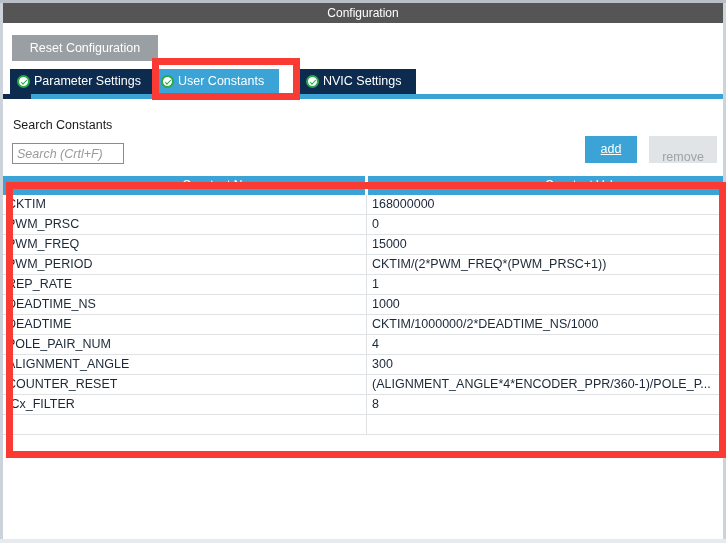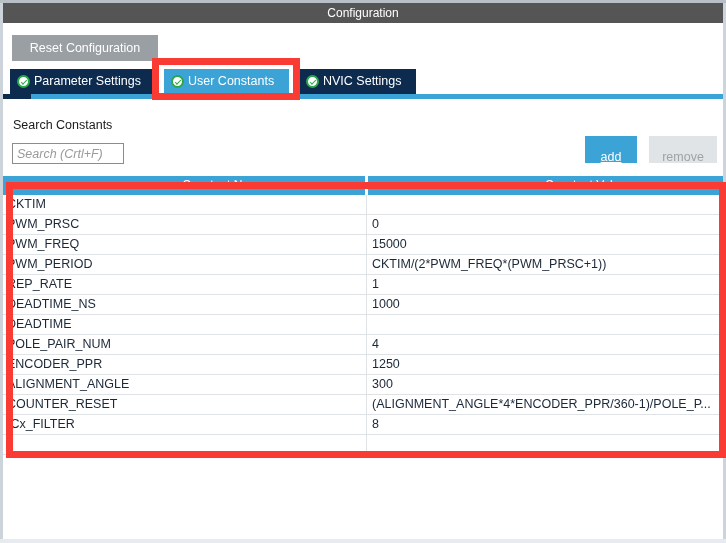--- a/index.html
+++ b/index.html
@@ -126,21 +126,21 @@
     position: absolute;
     left: 2px;
     top: 2.5px;
     width: 5px;
     height: 2px;
     border-left: 1.7px solid #2aa84a;
     border-bottom: 1.7px solid #2aa84a;
     transform: rotate(-45deg);
   }
   #tab-parameter-settings { left: 7px; width: 142px; }
-  #tab-user-constants     { left: 161px; width: 125px; }
+  #tab-user-constants     { left: 151px; width: 125px; }
   #tab-nvic-settings      { left: 296px; width: 117px; }
 
   
   .tab-gap {
     position: absolute;
     top: 0;
     height: 25px;
     width: 12px;
     background: #ffffff;
   }
@@ -192,21 +192,21 @@
     width: 52px; height: 27px;
     background: #3ba3d5;
     color: #ffffff;
     border: 0;
     font-family: "Liberation Sans", sans-serif;
     font-size: 12.5px;
     line-height: 27px;
     text-align: center;
     text-decoration: underline;
     cursor: pointer;
-    padding: 8px;
+    padding: 0;
   }
   #remove-button {
     position: absolute;
     left: 649px; top: 136px;
     width: 68px; height: 27px;
     background: #e1e4e7;
     color: #9ea3a8;
     border: 0;
     font-family: "Liberation Sans", sans-serif;
     font-size: 12.5px;
@@ -351,20 +351,21 @@
     <div id="table-header">
       <div class="th" id="th-name">Constant Name</div>
       <div id="th-divider"></div>
       <div class="th" id="th-value">Constant Value</div>
     </div>
 
     <div id="table-body">
       <div class="trow">
         <div class="cell cell-name">CKTIM</div>
         <div class="row-divider"></div>
+        <div class="cell cell-value">168000000</div>
       </div>
       <div class="trow">
         <div class="cell cell-name">PWM_PRSC</div>
         <div class="row-divider"></div>
         <div class="cell cell-value">0</div>
       </div>
       <div class="trow">
         <div class="cell cell-name">PWM_FREQ</div>
         <div class="row-divider"></div>
         <div class="cell cell-value">15000</div>
@@ -380,30 +381,26 @@
         <div class="cell cell-value">1</div>
       </div>
       <div class="trow">
         <div class="cell cell-name">DEADTIME_NS</div>
         <div class="row-divider"></div>
         <div class="cell cell-value">1000</div>
       </div>
       <div class="trow">
         <div class="cell cell-name">DEADTIME</div>
         <div class="row-divider"></div>
+        <div class="cell cell-value">CKTIM/1000000/2*DEADTIME_NS/1000</div>
       </div>
       <div class="trow">
         <div class="cell cell-name">POLE_PAIR_NUM</div>
         <div class="row-divider"></div>
         <div class="cell cell-value">4</div>
-      </div>
-      <div class="trow">
-        <div class="cell cell-name">ENCODER_PPR</div>
-        <div class="row-divider"></div>
-        <div class="cell cell-value">1250</div>
       </div>
       <div class="trow">
         <div class="cell cell-name">ALIGNMENT_ANGLE</div>
         <div class="row-divider"></div>
         <div class="cell cell-value">300</div>
       </div>
       <div class="trow">
         <div class="cell cell-name">COUNTER_RESET</div>
         <div class="row-divider"></div>
         <div class="cell cell-value">(ALIGNMENT_ANGLE*4*ENCODER_PPR/360-1)/POLE_P...</div>

